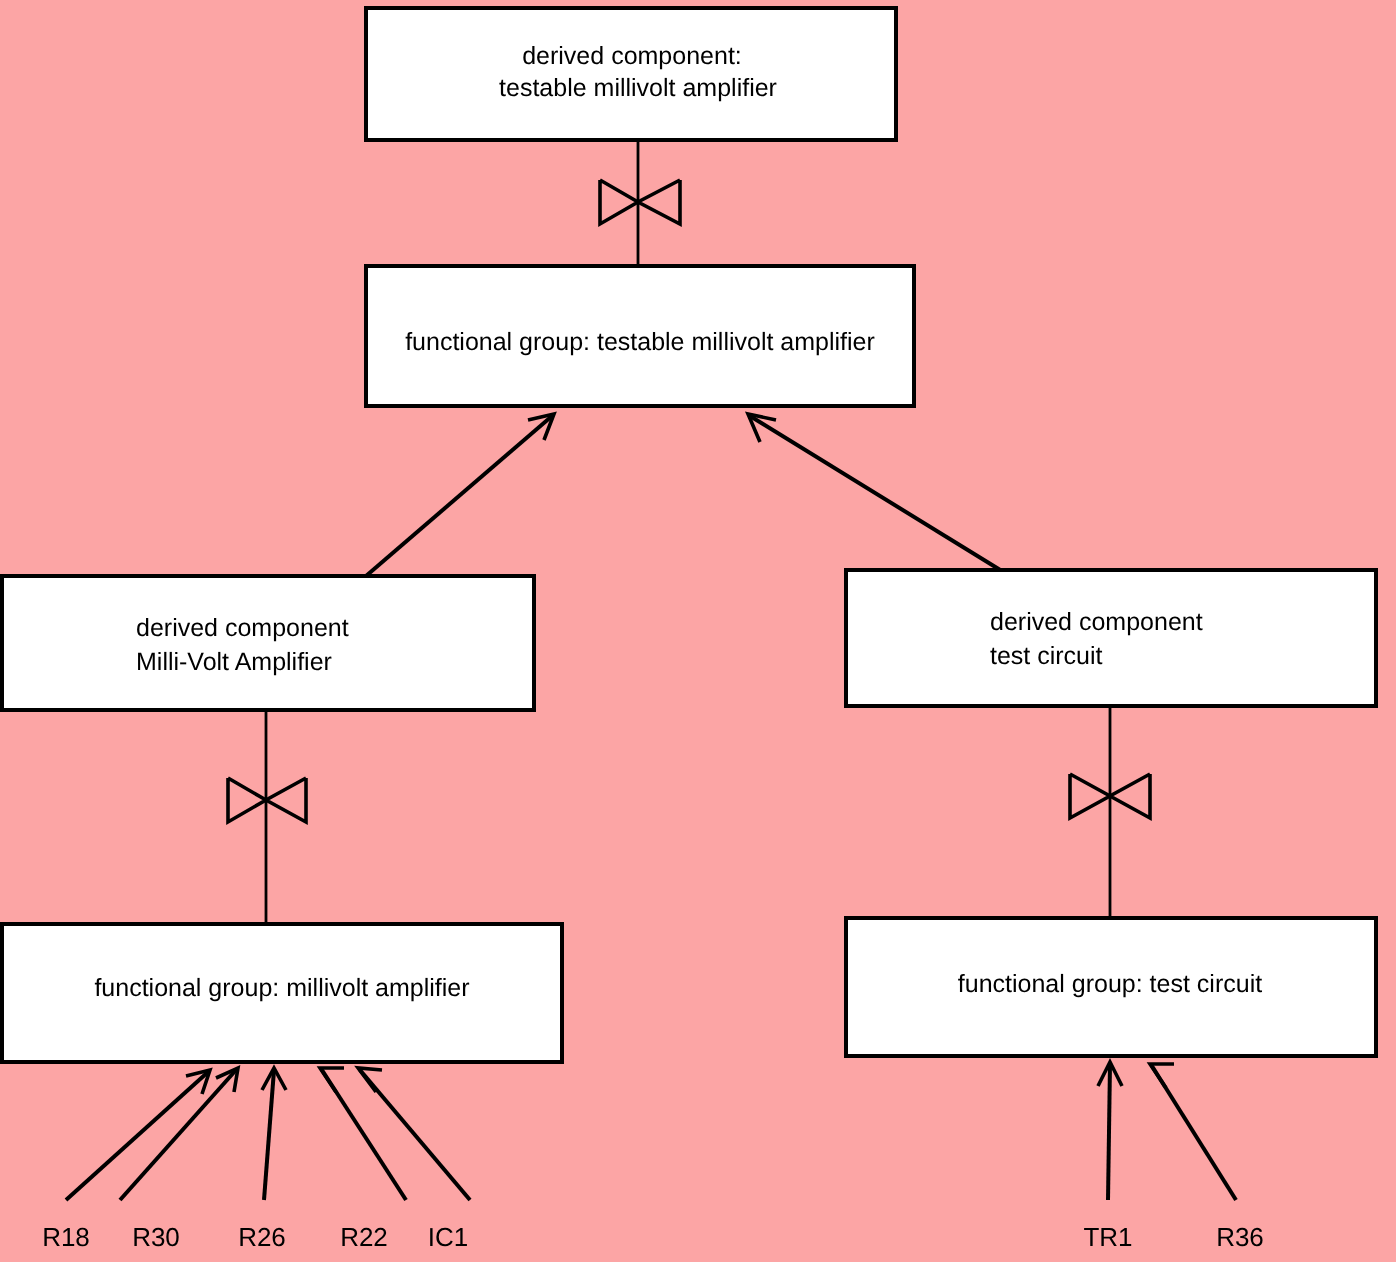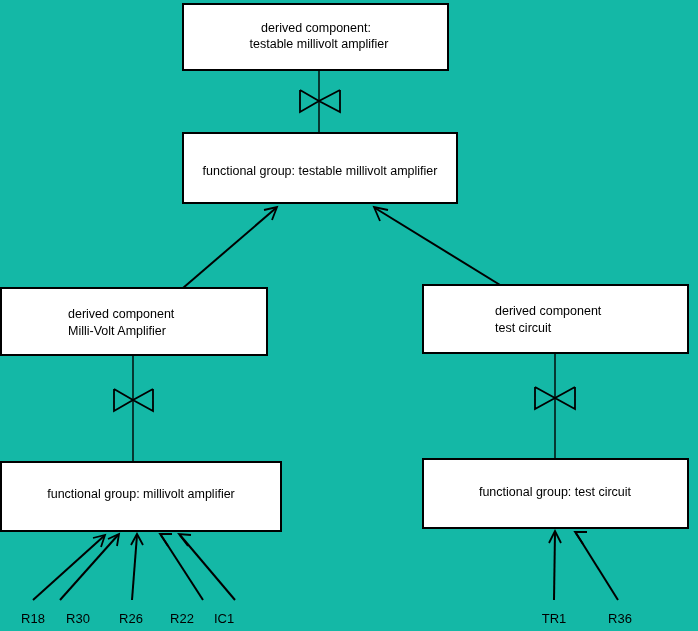--- a/index.html
+++ b/index.html
@@ -4,21 +4,21 @@
 <style>
   html, body {
     margin: 0;
     padding: 0;
     background: #ffffff;
   }
   #diagram-root {
     position: relative;
     width: 698px;
     height: 631px;
-    background: #14b8a6;
+    background: #fca5a5;
     font-family: "Liberation Sans", sans-serif;
     overflow: hidden;
     text-decoration: underline;
   }
   svg.diagram {
     display: block;
     width: 698px;
     height: 631px;
   }
   .box-rect {

